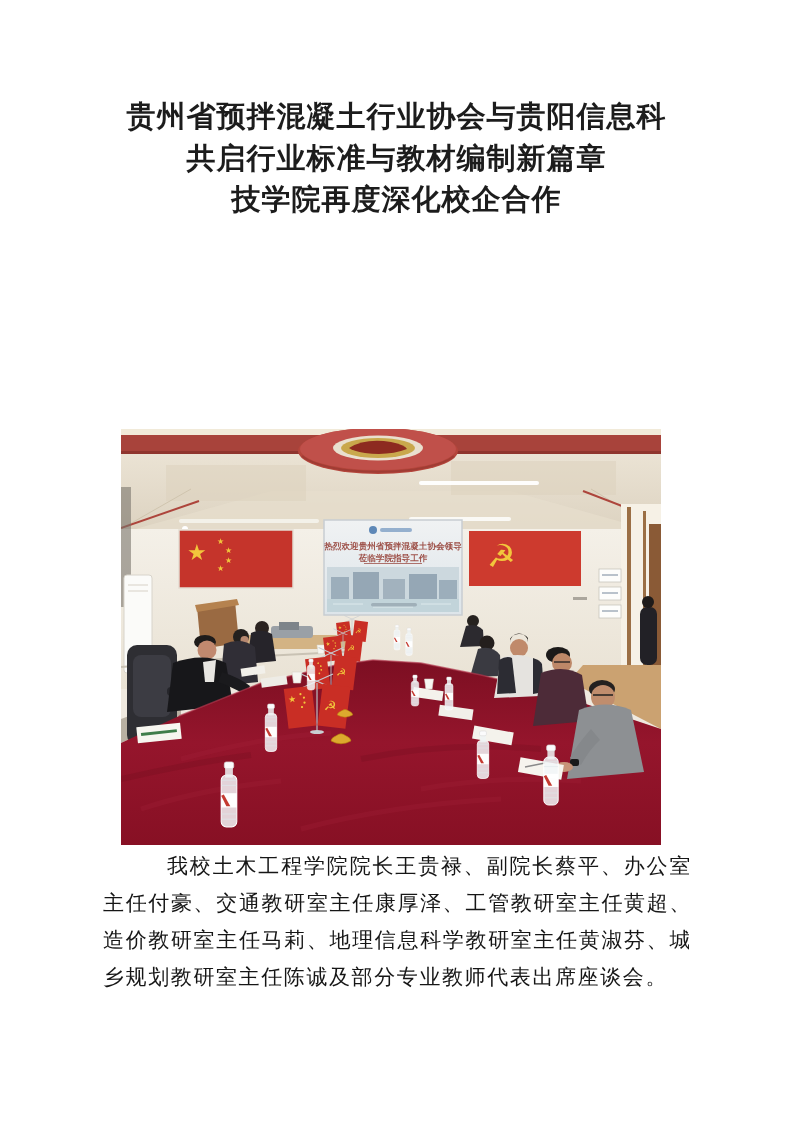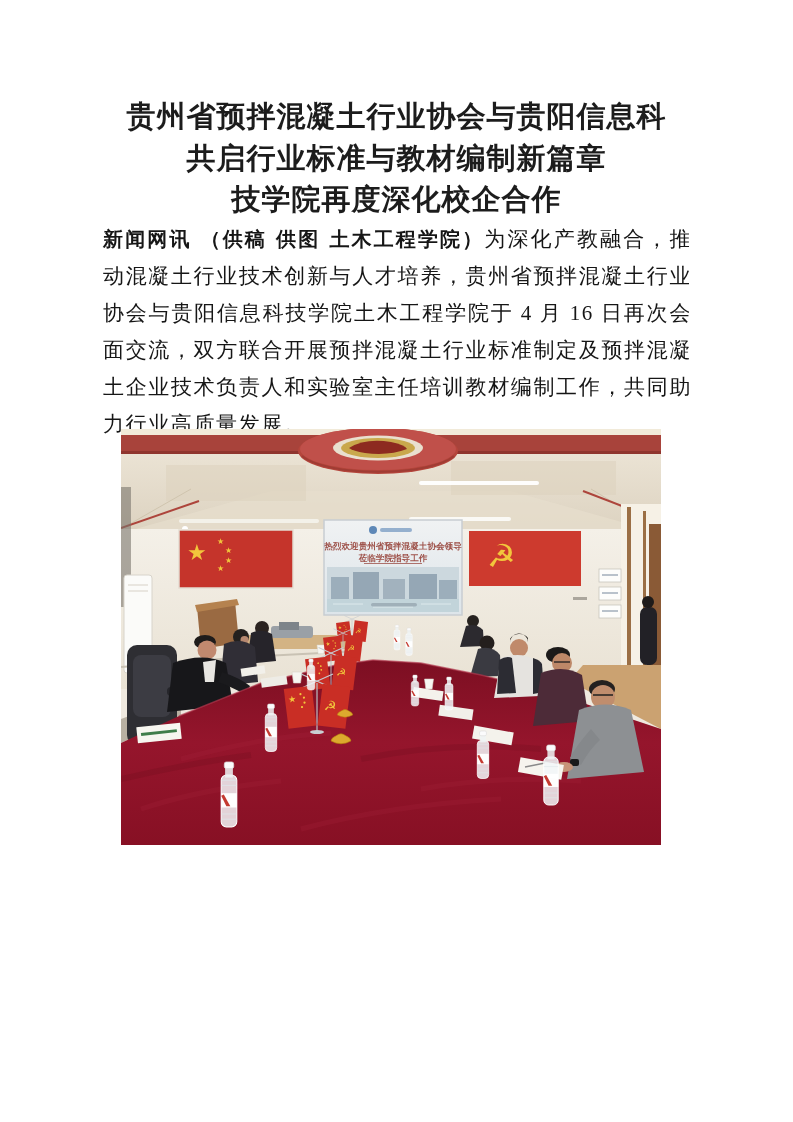--- a/index.html
+++ b/index.html
@@ -20,21 +20,20 @@
 <body>
 
 <div class="page">
 
   <div class="title">
     <div>贵州省预拌混凝土行业协会与贵阳信息科</div>
     <div>共启行业标准与教材编制新篇章</div>
     <div>技学院再度深化校企合作</div>
   </div>
 
-  <div class="para para1"><span class="lead">新闻网讯 （供稿 供图 土木工程学院）</span><span>为深化产教融合，推动混凝土行业技术创新与人才培养，贵州省预拌混凝土行业协会与贵阳信息科技学院土木工程学院于 4 月 16 日再次会面交流，双方联合开展预拌混凝土行业标准制定及预拌混凝土企业技术负责人和实验室主任培训教材编制工作，共同助力行业高质量发展。</span></div>
 
   <div class="photo">
     <svg viewBox="0 0 540 416" width="540" height="416">
       <defs>
         <linearGradient id="ceil" x1="0" y1="0" x2="0" y2="1">
           <stop offset="0" stop-color="#efe8da"></stop>
             <stop offset="1" stop-color="#dcd2c0"></stop>
         </linearGradient>
         <linearGradient id="wall" x1="0" y1="0" x2="0" y2="1">
           <stop offset="0" stop-color="#f4f0e8"></stop>
@@ -268,14 +267,15 @@
         <use href="#bottle" transform="translate(294,246) scale(0.62)"></use>
         <use href="#bottle" transform="translate(328,248) scale(0.66)"></use>
         <use href="#bottle" transform="translate(150,275) scale(0.95)"></use>
         <use href="#bottle" transform="translate(362,302) scale(0.95)"></use>
         <use href="#bottle" transform="translate(108,333) scale(1.3)"></use>
         <use href="#bottle" transform="translate(430,316) scale(1.2)"></use>
       </g>
     </svg>
   </div>
 
+  <div class="para para2"><span>我校土木工程学院院长王贵禄、副院长蔡平、办公室主任付豪、交通教研室主任康厚泽、工管教研室主任黄超、造价教研室主任马莉、地理信息科学教研室主任黄淑芬、城乡规划教研室主任陈诚及部分专业教师代表出席座谈会。</span></div>
 
 </div>
 
 </body></html>

